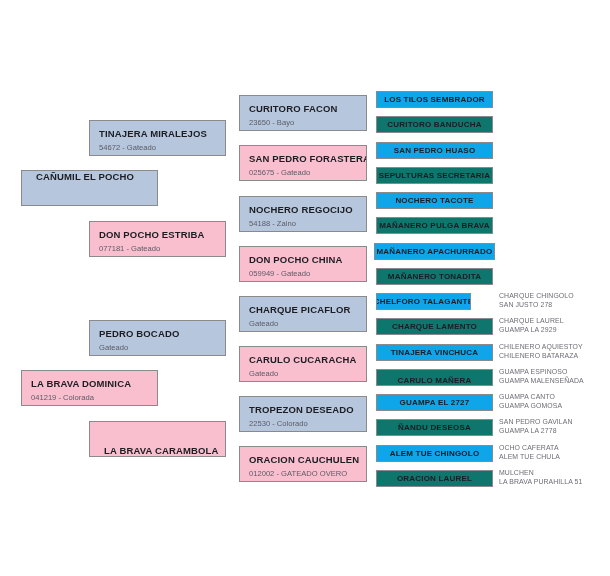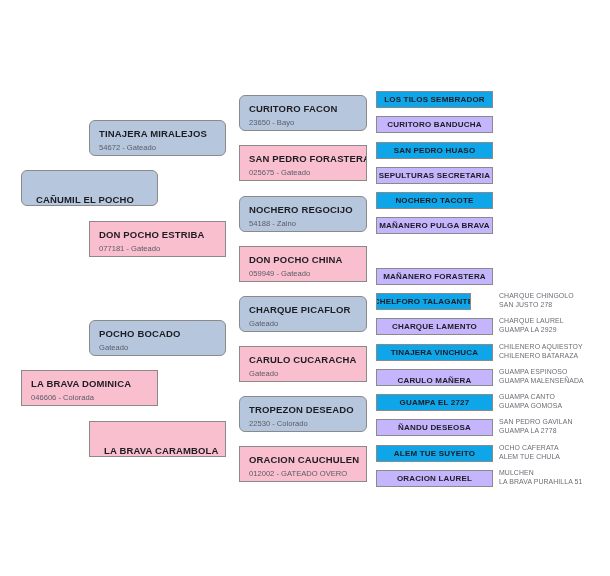--- a/index.html
+++ b/index.html
@@ -45,21 +45,21 @@
   .box-big .dt {
     font-size: 7.6px;
     color: #5b5b66;
     line-height: 11px;
     margin-top: 2px;
     white-space: nowrap;
   }
   
   .box-subject {
     display: flex;
-    align-items: flex-end;
+    align-items: flex-start;
     padding: 0 14px;
   }
   .box-subject .nm {
     font-size: 9.5px;
     font-weight: bold;
     color: #1c1c22;
     letter-spacing: 0.15px;
     white-space: nowrap;
   }
   
@@ -84,24 +84,24 @@
   }
   .box-small .nm {
     font-size: 8px;
     font-weight: bold;
     color: #1c1c22;
     letter-spacing: 0.2px;
     white-space: nowrap;
   }
 
   
-  .male      { background: #b6c7dd; border-radius: 6px; }
+  .male      { background: #b6c7dd; }
   .female    { background: #f9bfce; }
   .male-lt   { background: #0ea5e9; }
-  .female-lt { background: #c4b5fd; }
+  .female-lt { background: #0f766e; }
 
   
   .gen5 {
     position: absolute;
     font-size: 6.9px;
     color: #6c6c74;
     line-height: 8.6px;
     letter-spacing: 0.1px;
     white-space: nowrap;
   }
@@ -120,27 +120,27 @@
     <div class="nm">TINAJERA MIRALEJOS</div>
     <div class="dt">54672 - Gateado</div>
   </div>
 
   <div class="ped-box box-big female" style="left:89px; top:221px; width:137px; height:36px;">
     <div class="nm">DON POCHO ESTRIBA</div>
     <div class="dt">077181 - Gateado</div>
   </div>
 
   <div class="ped-box box-big male" style="left:89px; top:320px; width:137px; height:36px;">
-    <div class="nm">POCHO BOCADO</div>
+    <div class="nm">PEDRO BOCADO</div>
     <div class="dt">Gateado</div>
   </div>
 
   <div class="ped-box box-big female" style="left:21px; top:370px; width:137px; height:36px;">
     <div class="nm">LA BRAVA DOMINICA</div>
-    <div class="dt">046606 - Colorada</div>
+    <div class="dt">041219 - Colorada</div>
   </div>
 
   <div class="ped-box box-nameonly female" style="left:89px; top:421px; width:137px; height:36px;">
     <span class="nm">LA BRAVA CARAMBOLA</span>
   </div>
 
   <div class="ped-box box-big male" style="left:239px; top:95px; width:128px; height:36px;">
     <div class="nm">CURITORO FACON</div>
     <div class="dt">23650 - Bayo</div>
   </div>
@@ -191,43 +191,46 @@
   </div>
   <div class="ped-box box-small female-lt" style="left:376px; top:167px; width:117px; height:17px;">
     <span class="nm">SEPULTURAS SECRETARIA</span>
   </div>
   <div class="ped-box box-small male-lt" style="left:376px; top:192px; width:117px; height:17px;">
     <span class="nm">NOCHERO TACOTE</span>
   </div>
   <div class="ped-box box-small female-lt" style="left:376px; top:217px; width:117px; height:17px;">
     <span class="nm">MAÑANERO PULGA BRAVA</span>
   </div>
+  <div class="ped-box box-small male-lt" style="left:374px; top:243px; width:121px; height:17px;">
+    <span class="nm">MAÑANERO APACHURRADO</span>
+  </div>
   <div class="ped-box box-small female-lt" style="left:376px; top:268px; width:117px; height:17px;">
-    <span class="nm">MAÑANERO FORASTERA</span>
+    <span class="nm">MAÑANERO TONADITA</span>
   </div>
   <div class="ped-box box-small male-lt" style="left:376px; top:293px; width:95px; height:17px;">
     <span class="nm">CHELFORO TALAGANTE</span>
   </div>
   <div class="ped-box box-small female-lt" style="left:376px; top:318px; width:117px; height:17px;">
     <span class="nm">CHARQUE LAMENTO</span>
   </div>
   <div class="ped-box box-small male-lt" style="left:376px; top:344px; width:117px; height:17px;">
     <span class="nm">TINAJERA VINCHUCA</span>
   </div>
   <div class="ped-box box-small female-lt" style="left:376px; top:369px; width:117px; height:17px;align-items:flex-end;">
     <span class="nm">CARULO MAÑERA</span>
   </div>
   <div class="ped-box box-small male-lt" style="left:376px; top:394px; width:117px; height:17px;">
     <span class="nm">GUAMPA EL 2727</span>
   </div>
   <div class="ped-box box-small female-lt" style="left:376px; top:419px; width:117px; height:17px;">
     <span class="nm">ÑANDU DESEOSA</span>
   </div>
   <div class="ped-box box-small male-lt" style="left:376px; top:445px; width:117px; height:17px;">
-    <span class="nm">ALEM TUE SUYEITO</span>
+    <span class="nm">ALEM TUE CHINGOLO</span>
   </div>
   <div class="ped-box box-small female-lt" style="left:376px; top:470px; width:117px; height:17px;">
     <span class="nm">ORACION LAUREL</span>
   </div>
 
   <div class="gen5" style="left:499px; top:292px;">
     <span>CHARQUE CHINGOLO</span>
     <span>SAN JUSTO 278</span>
   </div>
   <div class="gen5" style="left:499px; top:317px;">

